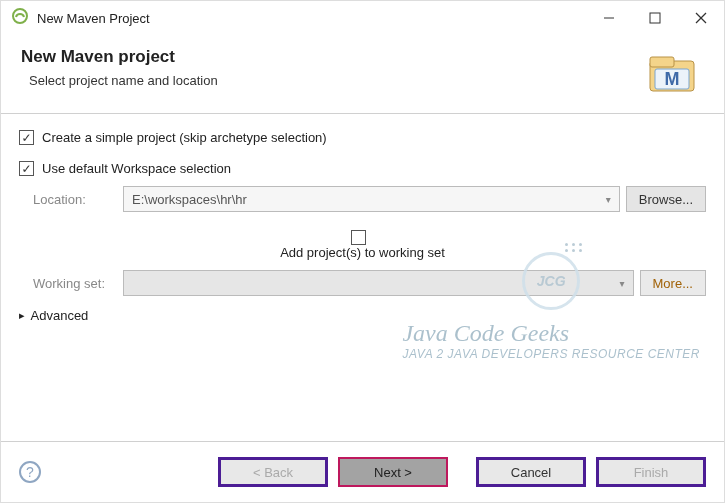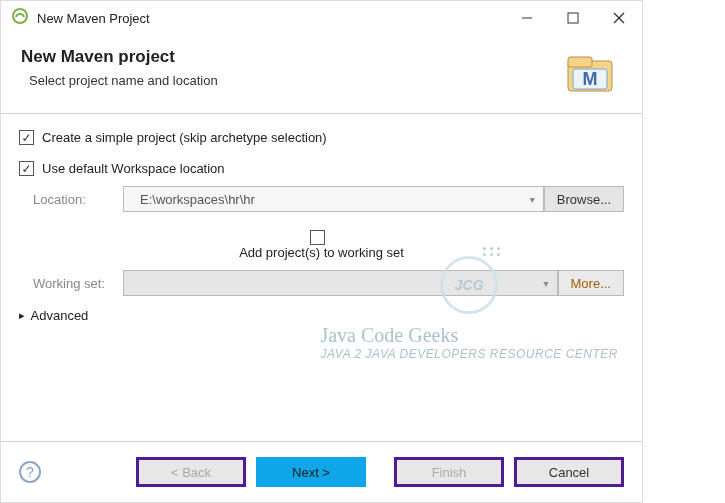--- a/index.html
+++ b/index.html
@@ -1,18 +1,18 @@
 <!DOCTYPE html>
 <html><head>
 <meta charset="utf-8">
 <style>
 * { box-sizing: border-box; font-family: "Segoe UI", Tahoma, sans-serif; }
 body { margin: 0; background: #fff; }
 .window {
-  width: 643px; height: 503px;
+  width: 725px; height: 503px;
   border: 1px solid #ddd;
   background: #fff;
   display: flex; flex-direction: column;
   position: relative;
 }
 .titlebar {
   height: 34px; display: flex; align-items: center;
   padding: 0 0 0 10px;
 }
 .titlebar .app-icon { margin-right: 8px; }
@@ -29,55 +29,55 @@
 .banner .sub { font-size: 13px; color: #333; margin-left: 8px;}
 .banner .maven-icon { margin-right: 6px; margin-top: 4px;}
 .content { padding: 16px 18px 10px 18px; flex: 1; position: relative; }
 .row { display: flex; align-items: center; margin-bottom: 10px; font-size: 13px; color:#222;}
 .row.indent { margin-left: 14px; }
 .row label.field { width: 90px; color: #888;}
 .checkbox { width: 15px; height: 15px; border: 1px solid #555; margin-right: 8px; display: inline-flex; align-items: center; justify-content: center; font-size: 12px; color:#333; line-height:1;}
 .check { color:#333; }
 .combobox {
   flex:1; height: 26px; border: 1px solid #bbb; background: #f6f6f6;
-  display:flex; align-items: center; padding: 0 16px; font-size: 13px; color:#555;
+  display:flex; align-items: center; padding: 0 8px; font-size: 13px; color:#555;
   position: relative;
   text-align: center;
 }
 .combobox.disabled { background:#e6e6e6; color:#888;}
 .combobox .chev { position:absolute; right:8px; top:50%; transform:translateY(-50%); font-size:10px; color:#888;}
-.btn-small { height: 26px; padding: 0 12px; margin-left: 0; background:#e5e5e5; border:1px solid #bbb; font-size:13px; color:#333; display:flex; align-items:center;}
+.btn-small { height: 26px; padding: 0 12px; margin-left: 6px; background:#e5e5e5; border:1px solid #bbb; font-size:13px; color:#333; display:flex; align-items:center;}
 .btn-small.disabled { color:#a16207; background:#eaeaea;text-align:center; }
 .expander { display:flex; align-items:center; font-size:13px; margin-top:12px; color:#222;}
 .expander .tri { margin-right:6px; font-size:11px;}
 .watermark {
   position:absolute; right:24px; bottom:80px; opacity:0.85;
   display:flex; align-items:center; gap:10px;flex-direction:column;
 }
 .watermark .logo-circle {
   width:58px; height:58px; border:3px solid #cfe0ea; border-radius:50%;
   display:flex; align-items:center; justify-content:center; color:#b0c4d0; font-size:14px; font-style:italic; font-weight:600;
   position: relative;
 }
 .dots { position:absolute; top:-12px; right:-6px; display:grid; grid-template-columns:repeat(3,4px); gap:3px;}
 .dots span{ width:3px; height:3px; background:#b0c4d0; border-radius:50%;}
 .watermark-text { display:flex; flex-direction:column; }
-.watermark .main { font-family: Georgia, serif; font-size:20px; color:#9db6c4; font-weight:500;}
+.watermark .main { font-family: Georgia, serif; font-style:italic; font-size:24px; color:#9db6c4; font-weight:500;}
 .watermark .tag { font-size:12px; letter-spacing:0.5px; color:#9db6c4; text-transform:uppercase;font-style:italic;}
 .separator { height:1px; background:#d0d0d0;}
 .bottombar {
   height: 60px; display:flex; align-items:center; padding: 0 18px; gap:10px;
 }
 .helpicon { width:22px; height:22px; border:2px solid #8fa6c2; border-radius:50%; display:flex; align-items:center; justify-content:center; color:#8fa6c2; font-size:14px; margin-right:auto;}
 .wiz-btn {
   width: 110px; height: 30px; border:3px solid #4c1d95; background:#e8e8e8;
   font-size:13px; color:#333; display:flex; align-items:center; justify-content:center;
 }
 .wiz-btn.disabled { color:#aaa; }
-.wiz-btn.primary { border:2px solid #0ea5e9; background:#0ea5e9; color:#222;}
+.wiz-btn.primary { border:2px solid #be185d; background:#a3a3a3; color:#222;}
 .spacer-small{ width:8px;}
 </style>
 </head>
 <body>
 
 <div class="window">
 
   <div class="titlebar">
     <span class="app-icon">
       <svg width="18" height="18" viewBox="0 0 18 18">
@@ -128,21 +128,21 @@
       <span class="checkbox">
           <span class="check">✓</span>
         </span>
       <span>Create a simple project (skip archetype selection)</span>
     </div>
 
     <div class="row" style="margin-top:16px;">
       <span class="checkbox">
           <span class="check">✓</span>
         </span>
-      <span>Use default Workspace location</span>
+      <span>Use default Workspace selection</span>
     </div>
 
     <div class="row indent">
       <label class="field">Location:</label>
       <div class="combobox">
         <span>E:\workspaces\hr\hr</span>
         <span class="chev">▾</span>
       </div>
       <div class="btn-small">Browse...</div>
     </div>
@@ -186,17 +186,17 @@
 
   </div>
 
   <div class="separator"></div>
 
   <div class="bottombar">
     <div class="helpicon">?</div>
     <div class="wiz-btn disabled">&lt; Back</div>
     <div class="wiz-btn primary">Next &gt;</div>
     <div class="spacer-small"></div>
+    <div class="wiz-btn">Cancel</div>
     <div class="wiz-btn disabled">Finish</div>
-    <div class="wiz-btn">Cancel</div>
   </div>
 
 </div>
 
 </body></html>

